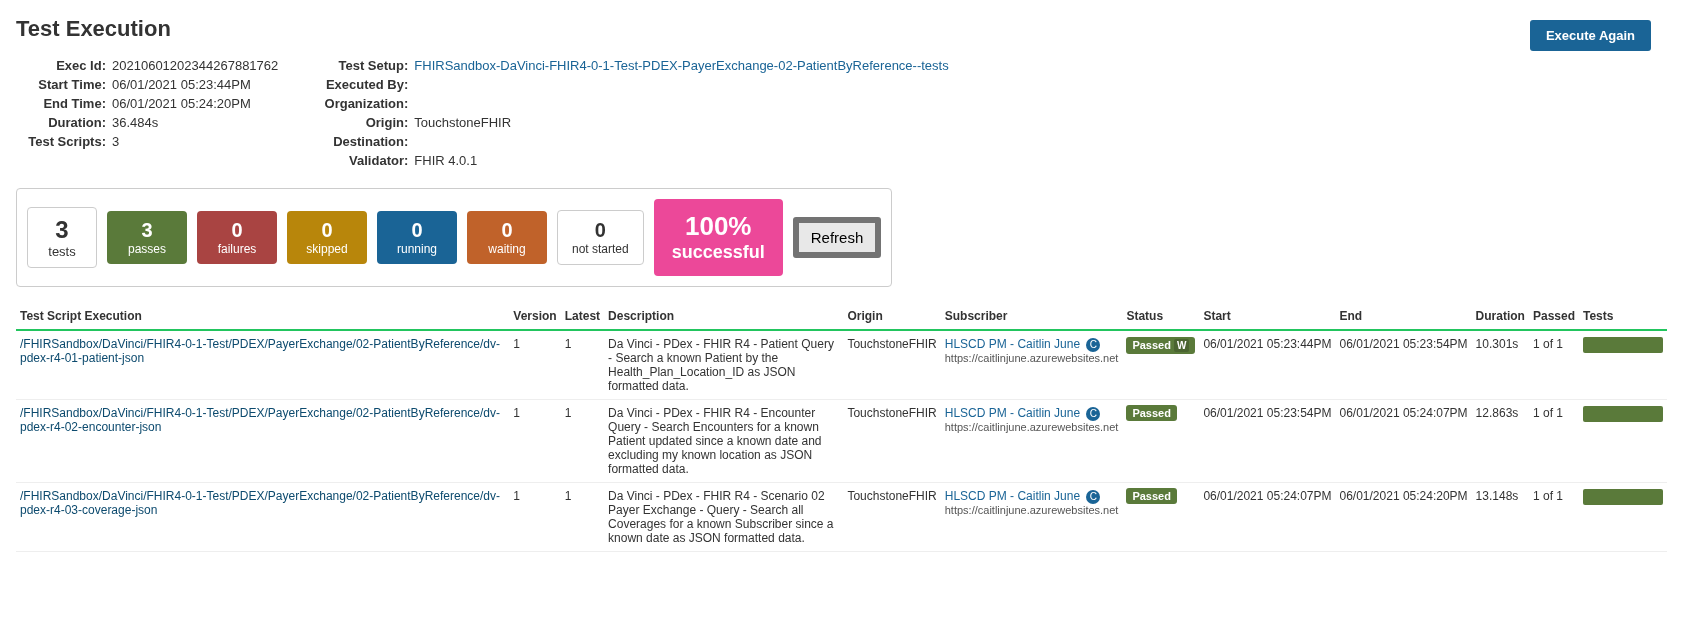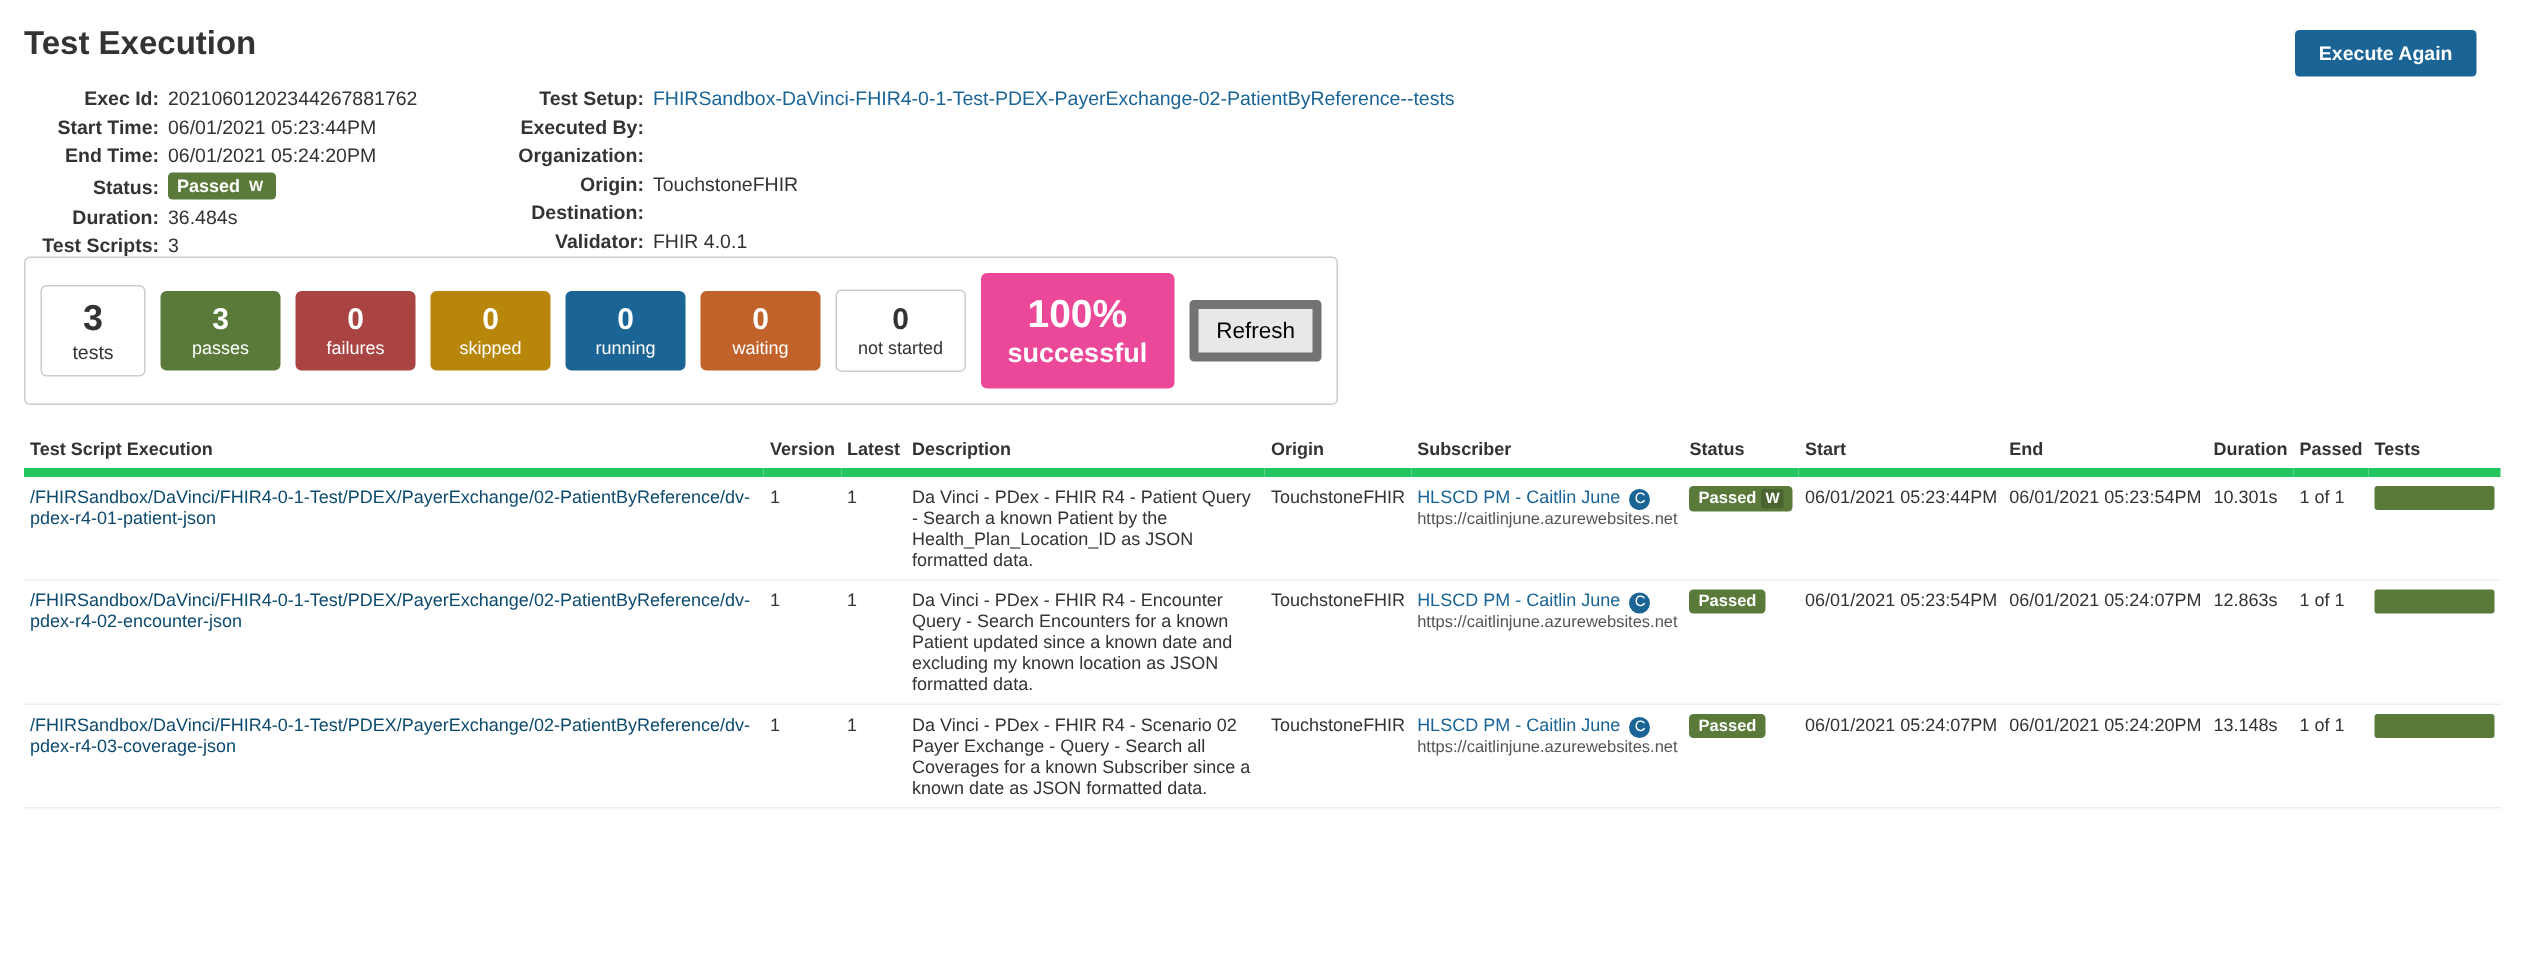--- a/index.html
+++ b/index.html
@@ -1,18 +1,18 @@
 <!DOCTYPE html>
 <html><head>
   <meta charset="utf-8">
   <style>
     * { box-sizing: border-box; margin: 0; padding: 0; }
     body { font-family: Arial, sans-serif; font-size: 13px; color: #333; background: #fff; padding: 16px; }
     h1 { font-size: 22px; font-weight: bold; margin-bottom: 16px; }
-    .header-section { display: flex; gap: 61px; }
+    .header-section { display: flex; gap: 40px; margin-bottom: 20px; }
     .header-left, .header-right { display: flex; flex-direction: column; gap: 4px; }
     .header-row { display: flex; gap: 6px; align-items: center; }
     .header-label { font-weight: bold; text-align: right; min-width: 90px; }
     .header-value { color: #333; }
     .header-link { color: #1a6496; text-decoration: none; }
     .status-badge-passed {
       background: #5a7a3a; color: #fff; font-size: 12px; font-weight: bold;
       padding: 2px 6px; border-radius: 3px; display: inline-flex; align-items: center; gap: 3px;
     }
     .status-badge-w {
@@ -47,21 +47,21 @@
     .refresh-btn {
       background: #e8e8e8; border: 6px solid #737373; padding: 6px 12px;
       border-radius: 3px; cursor: pointer; font-size: 15px;
     }
     .execute-btn {
       background: #1a6496; color: #fff; border: none; padding: 8px 16px;
       border-radius: 3px; cursor: pointer; font-size: 13px; font-weight: bold;
       position: absolute; top: 4px; right: 16px;
     }
     table { width: 100%; border-collapse: collapse; font-size: 12px; }
-    th { text-align: left; padding: 6px 4px; border-bottom: 6px solid #22c55e; font-weight: bold; white-space: nowrap; }
+    th { text-align: left; padding: 6px 4px; border-bottom: 2px solid #22c55e; font-weight: bold; white-space: nowrap; }
     td { padding: 6px 4px; border-bottom: 1px solid #eee; vertical-align: top; }
     .table-link { color: #0c4a6e; text-decoration: none; display: block; }
     .dest-link { color: #1a6496; text-decoration: none; }
     .dest-text { color: #555; font-size: 11px; }
     .passed-badge {
       background: #5a7a3a; color: #fff; font-size: 11px; font-weight: bold;
       padding: 2px 6px; border-radius: 3px; white-space: nowrap; display: inline-flex; align-items: center; gap: 3px;
     }
     .passed-badge-plain {
       background: #5a7a3a; color: #fff; font-size: 11px; font-weight: bold;
@@ -87,27 +87,20 @@
         <span class="header-label">Exec Id:</span>
         <span class="header-value">20210601202344267881762</span>
       </div>
       <div class="header-row">
         <span class="header-label">Start Time:</span>
         <span class="header-value">06/01/2021 05:23:44PM</span>
       </div>
       <div class="header-row">
         <span class="header-label">End Time:</span>
         <span class="header-value">06/01/2021 05:24:20PM</span>
-      </div>
-      <div class="header-row">
-        <span class="header-label">Status:</span>
-        <span class="status-badge-passed">
-          <span>Passed</span>
-          <span class="status-badge-w">W</span>
-        </span>
       </div>
       <div class="header-row">
         <span class="header-label">Duration:</span>
         <span class="header-value">36.484s</span>
       </div>
       <div class="header-row">
         <span class="header-label">Test Scripts:</span>
         <span class="header-value">3</span>
       </div>
     </div>

